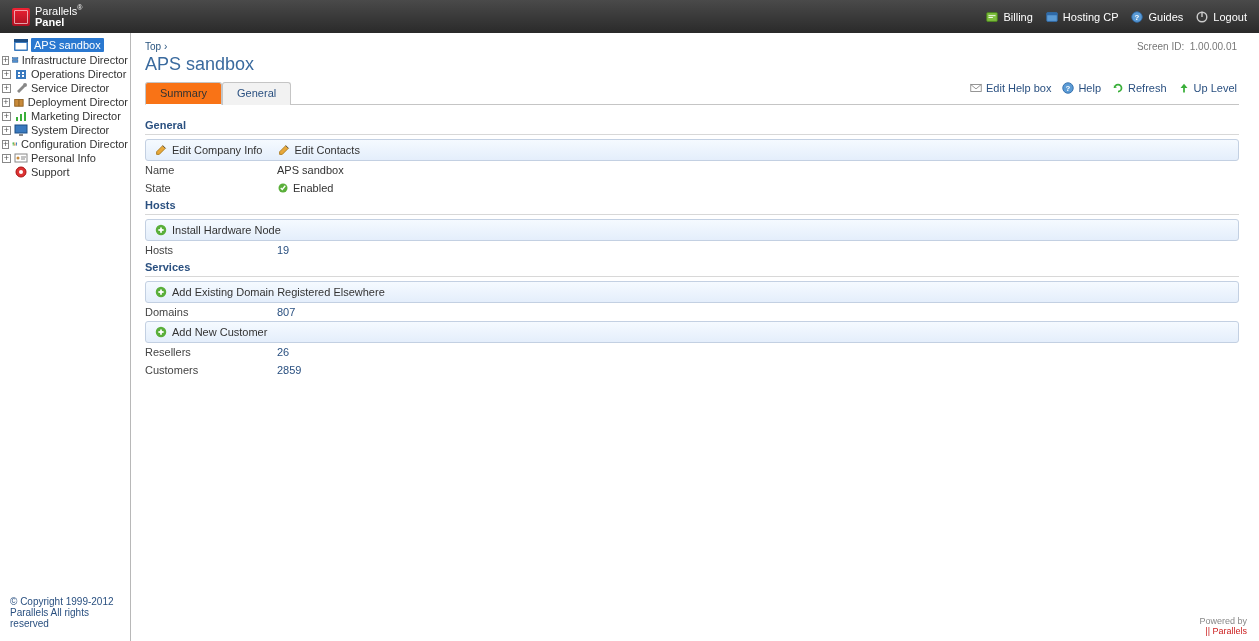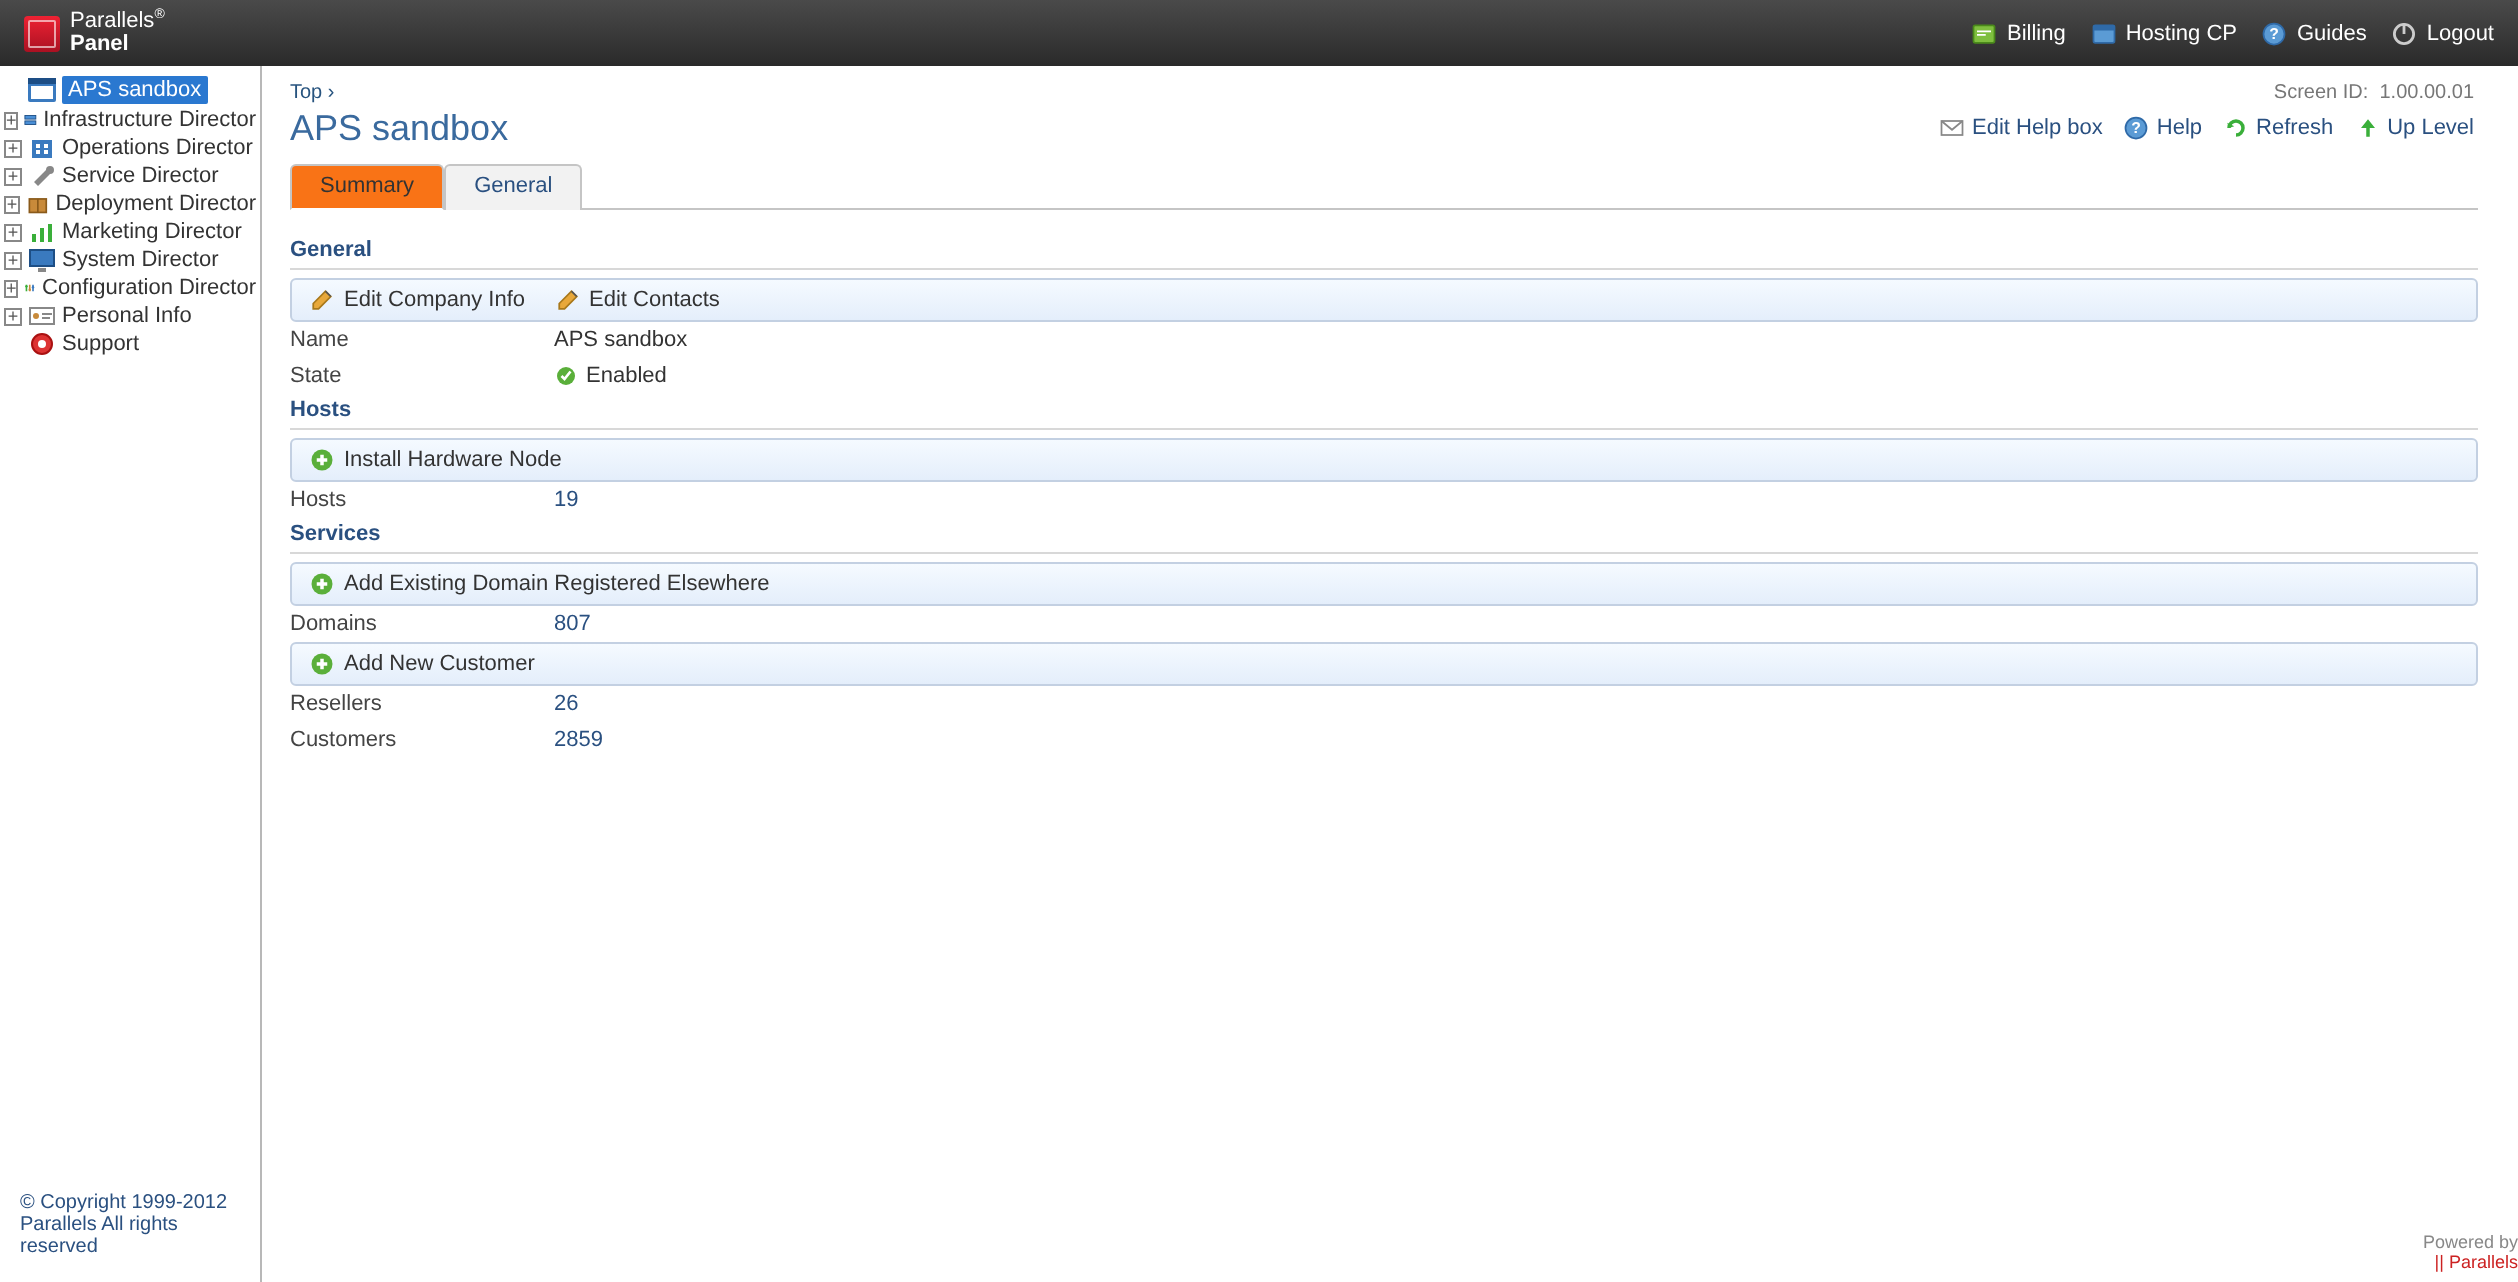--- a/index.html
+++ b/index.html
@@ -28,38 +28,38 @@
 .sidebar-footer { padding: 6px 10px 12px; font-size: 10px; color: #2a5080; }
 .sidebar-footer a { color: #2a5080; text-decoration: none; }
 
 .content { flex: 1; padding: 8px 20px 8px 14px; position: relative; overflow: auto; }
 .breadcrumb { font-size: 10px; color: #28547f; }
 .breadcrumb a { color: #28547f; text-decoration: none; }
 .screen-id { position: absolute; top: 8px; right: 22px; font-size: 10px; color: #777; }
 .page-title { font-size: 18px; color: #3a6a9e; margin: 2px 0 6px; font-weight: normal; }
 
 .page-actions { position: absolute; top: 24px; right: 22px; display: flex; gap: 10px; align-items: center; }
-.page-actions a { color: #2a5080; text-decoration: none; font-size: 11px; display: inline-flex; align-items: center; gap: 3px; cursor: pointer; }
+.page-actions a { color: #2a5080; text-decoration: none; font-size: 11px; display: inline-flex; align-items: center; gap: 3px; cursor: pointer; margin-top: 24px; }
 
 .tabs { border-bottom: 1px solid #c5c5c5; display: flex; margin-bottom: 12px; }
 .tab { padding: 4px 14px 5px; border: 1px solid #c5c5c5; border-bottom: none; background: #f2f2f2; color: #2a5080; cursor: pointer; margin-right: 0px; font-size: 11px; border-radius: 3px 3px 0 0; position: relative; top: 1px; }
 .tab.active { background: #f97316; color: #333; border-bottom: 1px solid #fff; }
 
 .section-title { color: #2a5080; font-size: 11px; font-weight: bold; border-bottom: 1px solid #d8d8d8; padding: 2px 0 3px; margin-bottom: 4px; }
 
 .toolbar { background: linear-gradient(#f5faff, #e4eefb); border: 1px solid #c3d0e2; border-radius: 3px; padding: 3px 8px; margin-bottom: 0; display: flex; align-items: flex-end; gap: 14px; }
 .toolbar a { color: #333; text-decoration: none; display: inline-flex; align-items: center; gap: 4px; cursor: pointer; font-size: 11px; }
 
 .kv-row { display: flex; padding: 3px 0; font-size: 11px; }
 .kv-label { width: 132px; color: #444; }
 .kv-value { color: #333; }
 .kv-value.link { color: #2a5080; cursor: pointer; }
 .status-enabled { display: inline-flex; align-items: center; gap: 4px; text-align: center; }
 
-.powered { position: absolute; bottom: 4px; right: 0; font-size: 9px; color: #888; text-align: right; line-height: 1.1; }
+.powered { position: absolute; bottom: 4px; right: 12px; font-size: 9px; color: #888; text-align: right; line-height: 1.1; }
 .powered .pp { color: #c22; font-weight: normal; }
 
 </style>
 </head>
 <body>
 
 <div class="topbar">
   <div class="logo">
     <span class="logo-img"></span>
     <span class="logo-text">

